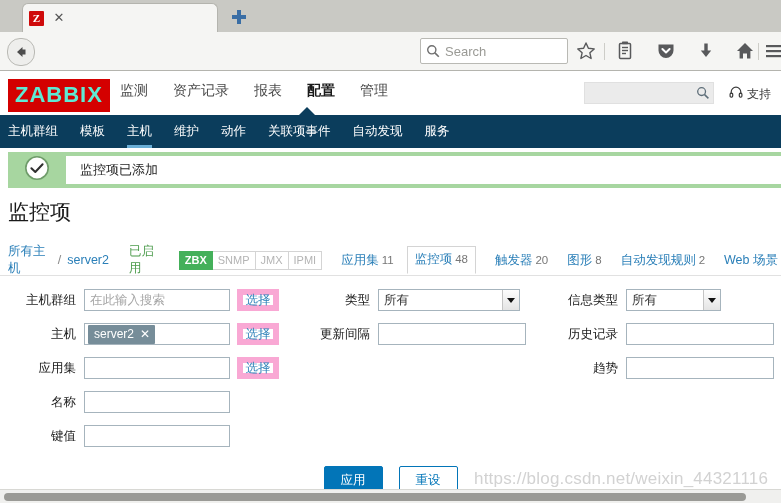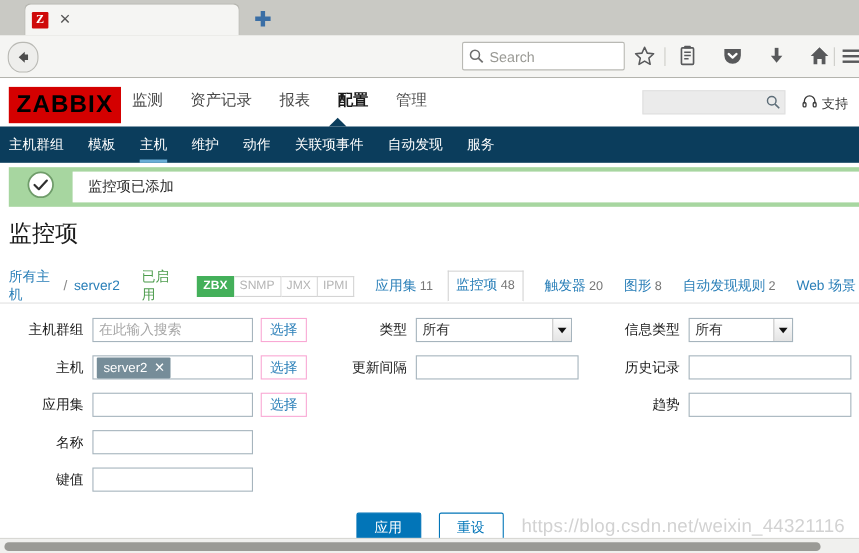--- a/index.html
+++ b/index.html
@@ -174,21 +174,21 @@
   .zbx-header {
     position: absolute;
     top: 71px; left: 0;
     width: 781px; height: 44px;
     background: #ffffff;
   }
   .zbx-logo {
     position: absolute;
     left: 8px; top: 79px;
     background: #d40000;
-    color: #000000;
+    color: #5eead4;
     font-size: 22px;
     font-weight: bold;
     letter-spacing: 1px;
     padding: 3px 7px 4px 7px;
     font-family: "Liberation Sans", sans-serif;
   }
   .main-nav {
     position: absolute;
     left: 120px; top: 82px;
     display: flex;
@@ -403,21 +403,21 @@
   .sel-arrow i {
     width: 0; height: 0;
     border-left: 4px solid transparent;
     border-right: 4px solid transparent;
     border-top: 5px solid #111;
     display: block;
   }
   .selbtn {
     height: 22px;
     min-width: 42px;
-    border: 1px solid #f9a8d4;
+    border: 6px solid #f9a8d4;
     background: #ffffff;
     color: #2a7fb8;
     font-size: 12.5px;
     display: flex;
     align-items: center;
     justify-content: center;
     cursor: pointer;
     margin-left: 7px;
     box-sizing: border-box;
   }

